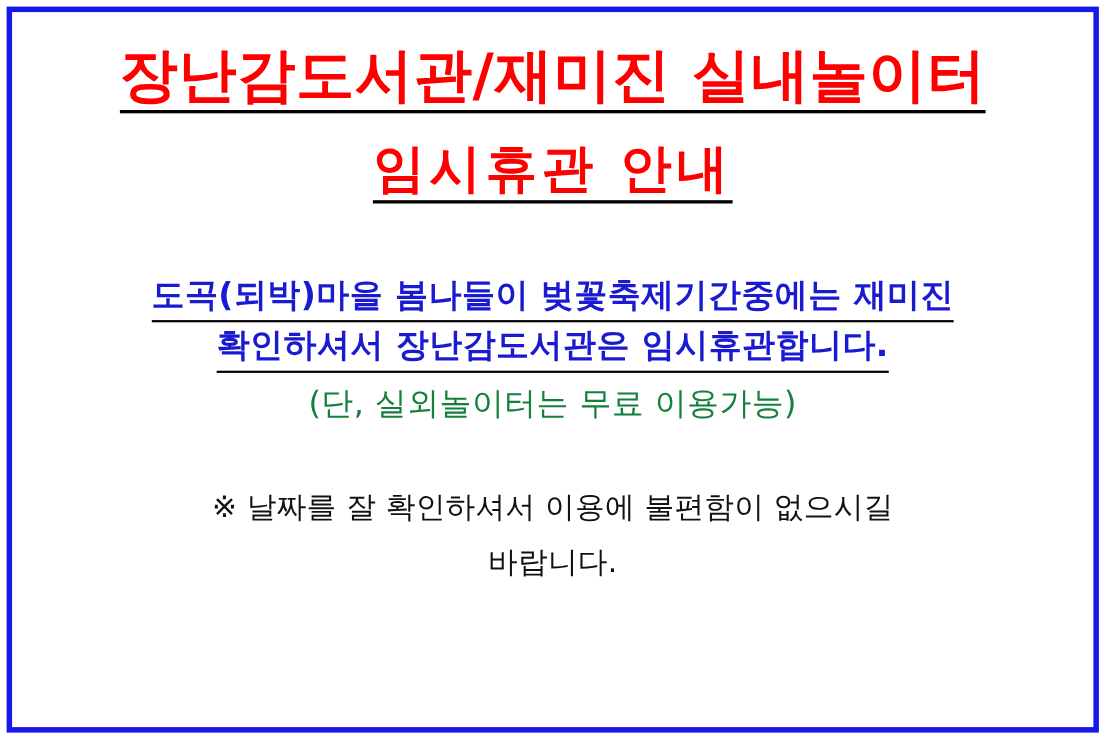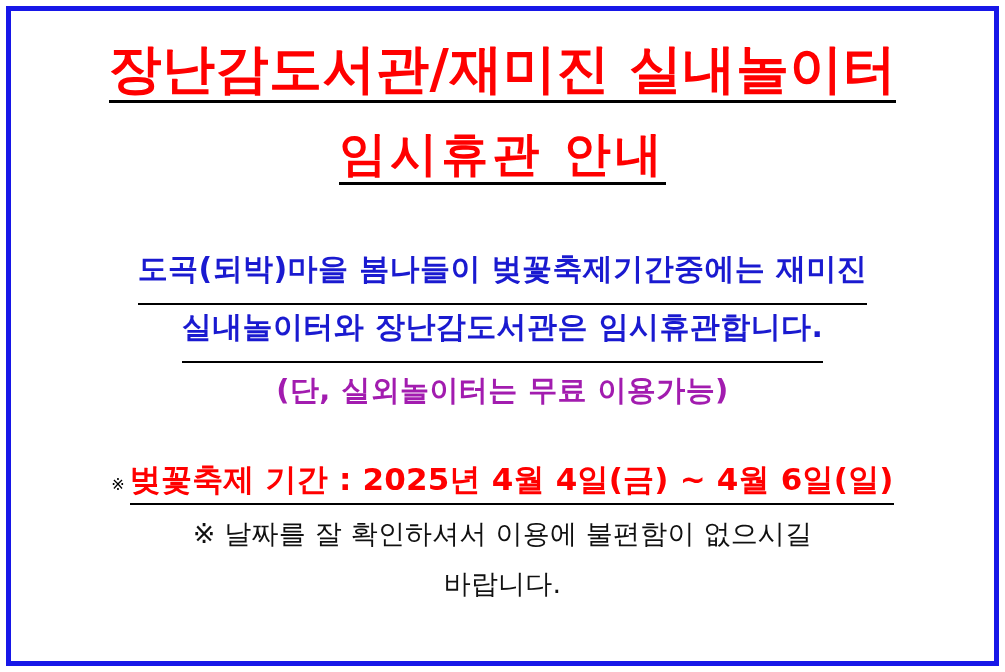--- a/index.html
+++ b/index.html
@@ -87,26 +87,26 @@
   .body-line .body-text {
     display: inline-block;
     font-size: 30px;
     font-weight: 700;
     letter-spacing: 0.4px;
   }
 
   .body-line.blue .body-text {
     color: #1a1ad0;
     border-bottom: 2px solid #000000;
-    padding-bottom: 12px;
+    padding-bottom: 0;
   }
 
   .body-line.plain .body-text {
-    color: #a21caf;
-    font-weight: 700;
+    color: #15803d;
+    font-weight: 400;
     font-size: 29px;
   }
 
   .body-line.plain {
     margin-top: 6px;
   }
 
   
   .note-block {
     width: 100%;
@@ -166,32 +166,28 @@
       <div class="title-line second">
         <span class="title-text">임시휴관 안내</span>
       </div>
     </div>
 
     <div class="body-block">
       <div class="body-line blue">
         <span class="body-text">도곡(되박)마을 봄나들이 벚꽃축제기간중에는 재미진</span>
       </div>
       <div class="body-line blue">
-        <span class="body-text">실내놀이터와 장난감도서관은 임시휴관합니다.</span>
+        <span class="body-text">확인하셔서 장난감도서관은 임시휴관합니다.</span>
       </div>
       <div class="body-line plain">
         <span class="body-text">(단, 실외놀이터는 무료 이용가능)</span>
       </div>
     </div>
 
     <div class="note-block">
-      <div class="note-line date">
-        <span class="mark">※</span>
-        <span class="note-text">벚꽃축제 기간 : 2025년 4월 4일(금) ~ 4월 6일(일)</span>
-      </div>
       <div class="note-line tail">
         <span class="note-text">※ 날짜를 잘 확인하셔서 이용에 불편함이 없으시길</span>
       </div>
       <div class="note-line tail last">
         <span class="note-text">바랍니다.</span>
       </div>
     </div>
 
   </div>
 </div>

